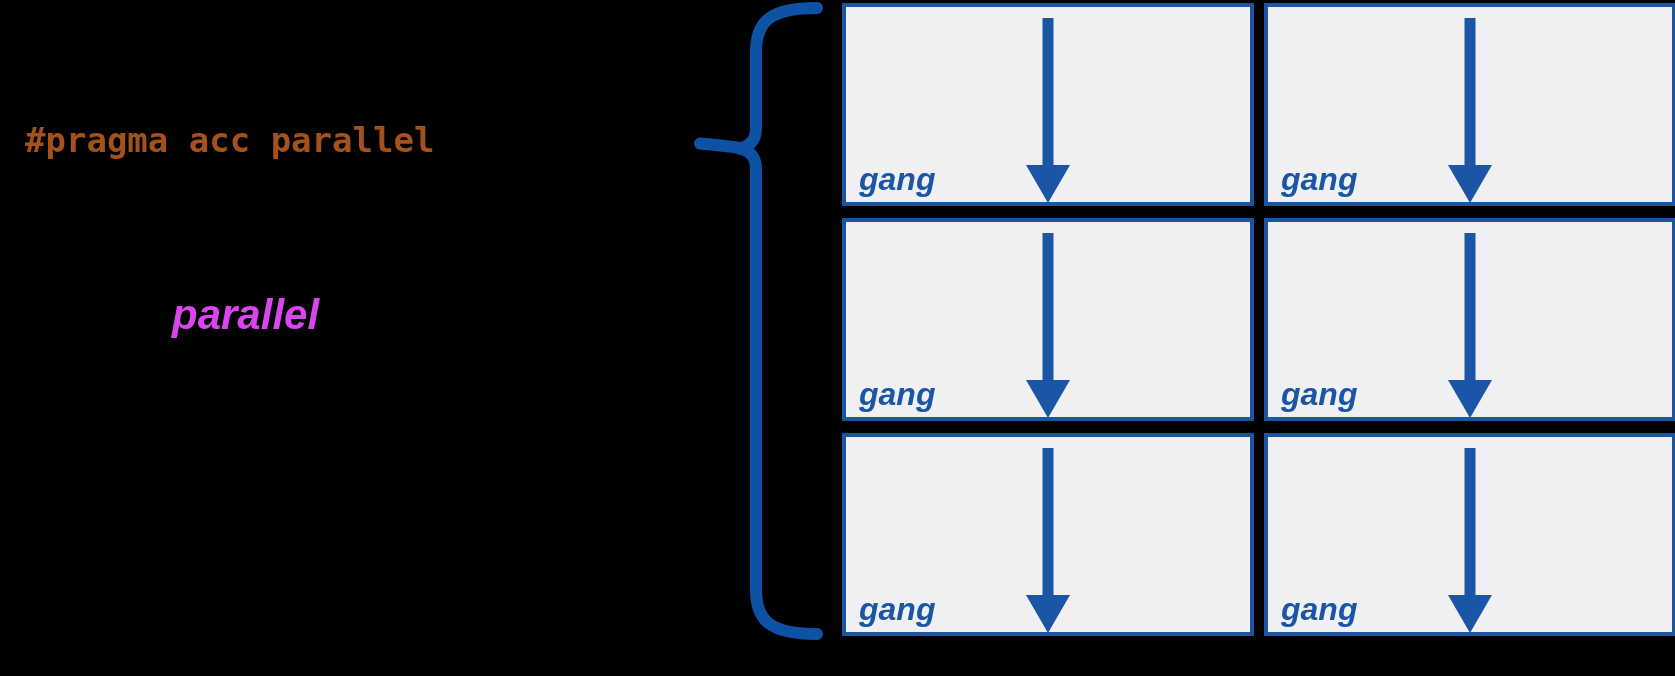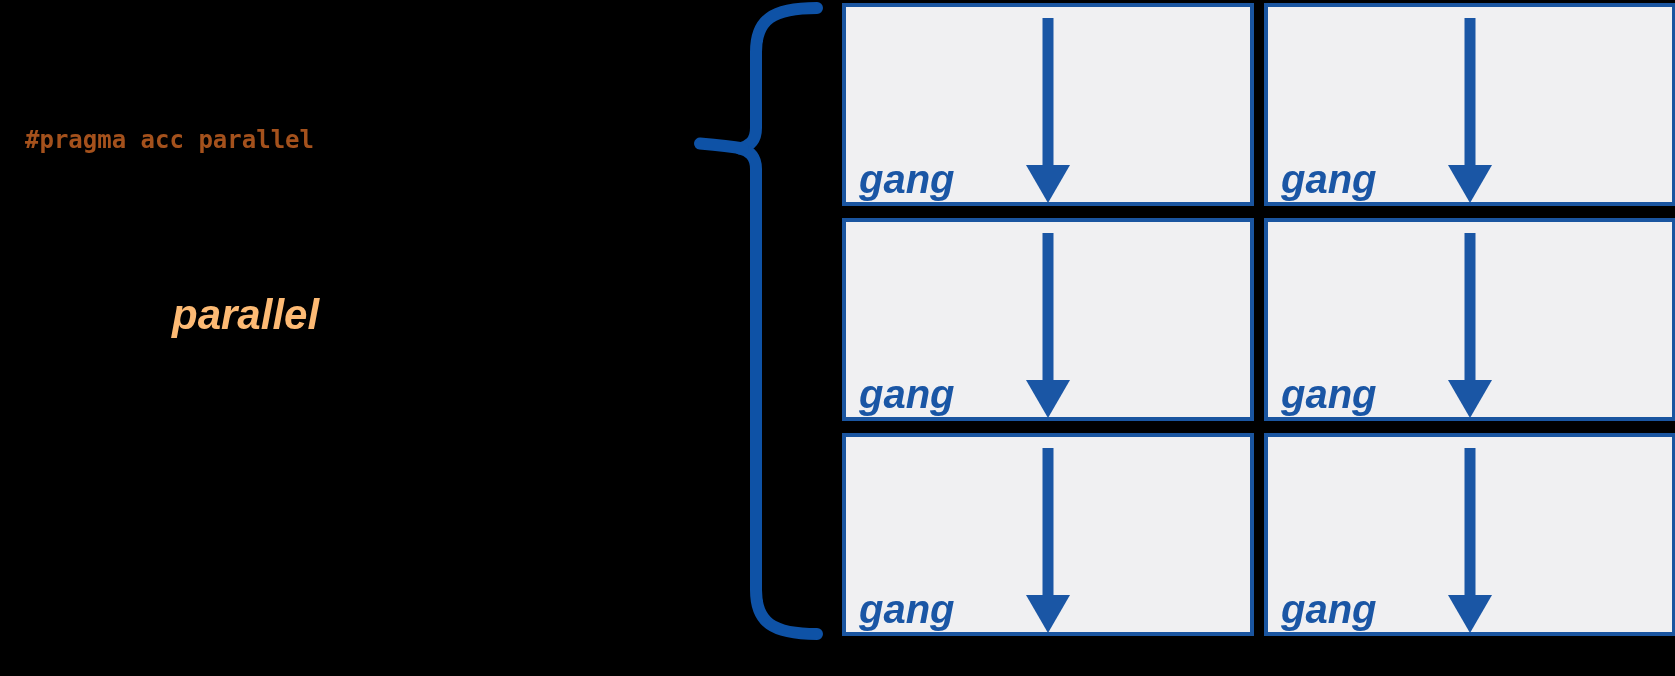--- a/index.html
+++ b/index.html
@@ -16,33 +16,33 @@
     font-family: "Liberation Sans", sans-serif;
   }
 
   
   .pragma-code {
     position: absolute;
     left: 25px;
     top: 123px;
     font-family: "DejaVu Sans Mono", monospace;
     font-weight: bold;
-    font-size: 24px;
+    font-size: 34px;
     line-height: 34px;
     color: #a4511c;
     white-space: pre;
   }
   .construct-label {
     position: absolute;
     font-family: "Liberation Sans", sans-serif;
     font-weight: bold;
     font-style: italic;
     font-size: 42px;
     line-height: 42px;
-    color: #fdba74;
+    color: #d946ef;
     white-space: pre;
     text-align: right;
   }
   #label-parallel { left: 172px; top: 294px; }
   #label-gangs   { left: 161px; top: 455px; }
 
   
   #brace-svg {
     position: absolute;
     left: 0;
@@ -69,21 +69,21 @@
     background: #f0f0f2;
     border: 4px solid #1a55a0;
   }
   .gang-label {
     position: absolute;
     left: 13px;
     bottom: 7px;
     font-family: "Liberation Sans", sans-serif;
     font-weight: bold;
     font-style: italic;
-    font-size: 40px;
+    font-size: 32px;
     line-height: 32px;
     color: #1a56a5;
   }
   .down-arrow {
     position: absolute;
     left: 50%;
     transform: translateX(-50%);
     top: 11px;
     bottom: 0;
     width: 44px;

